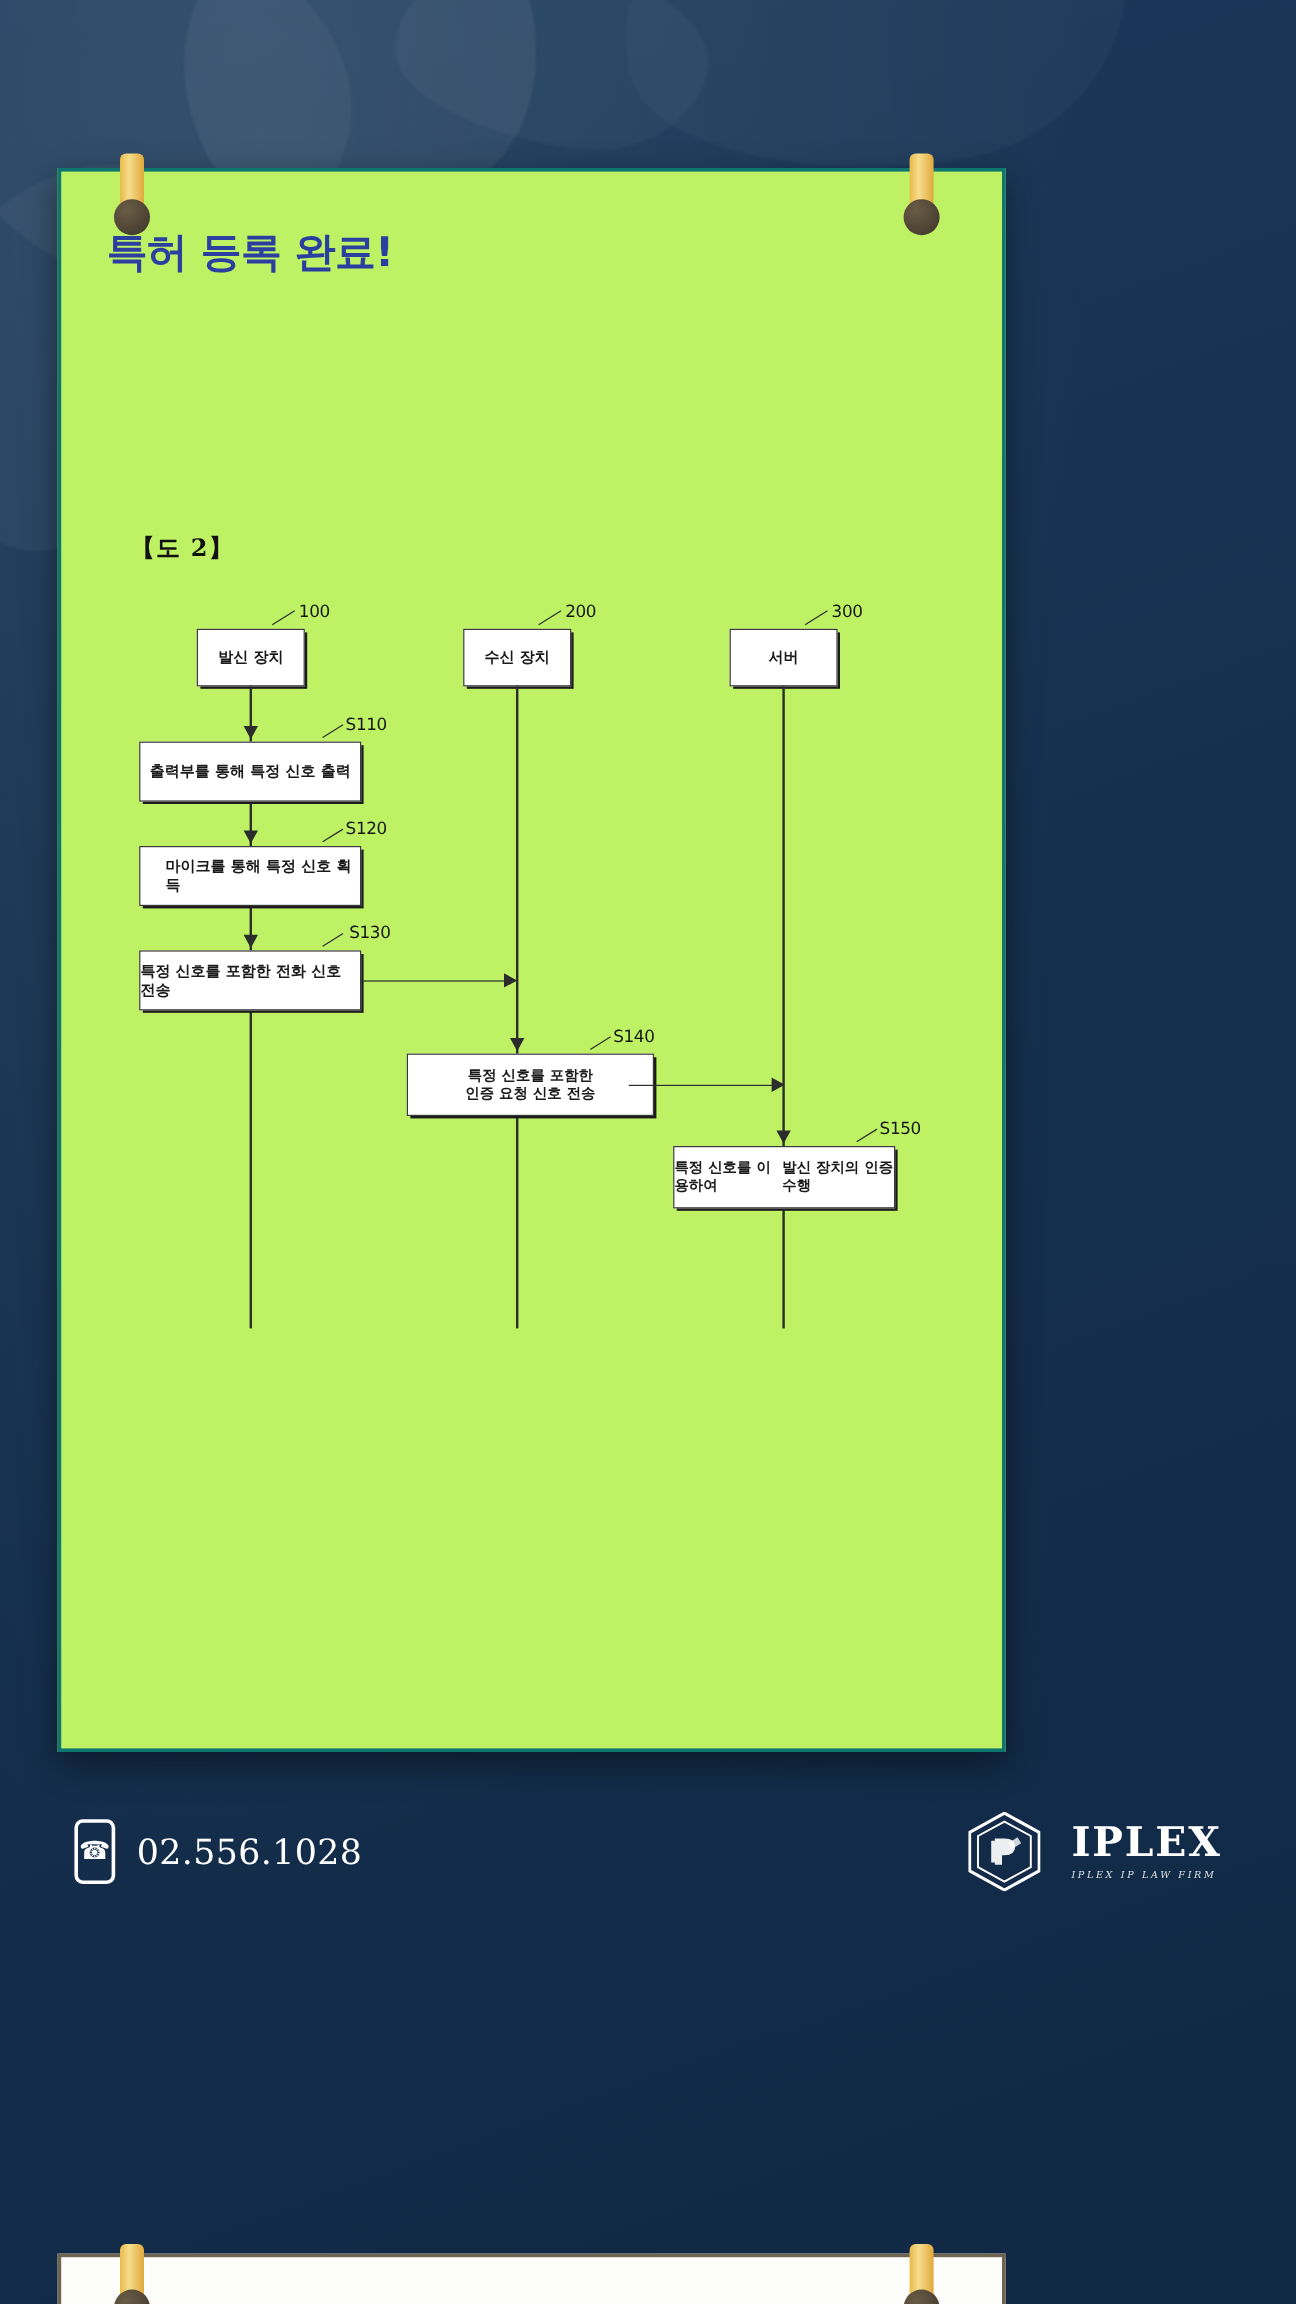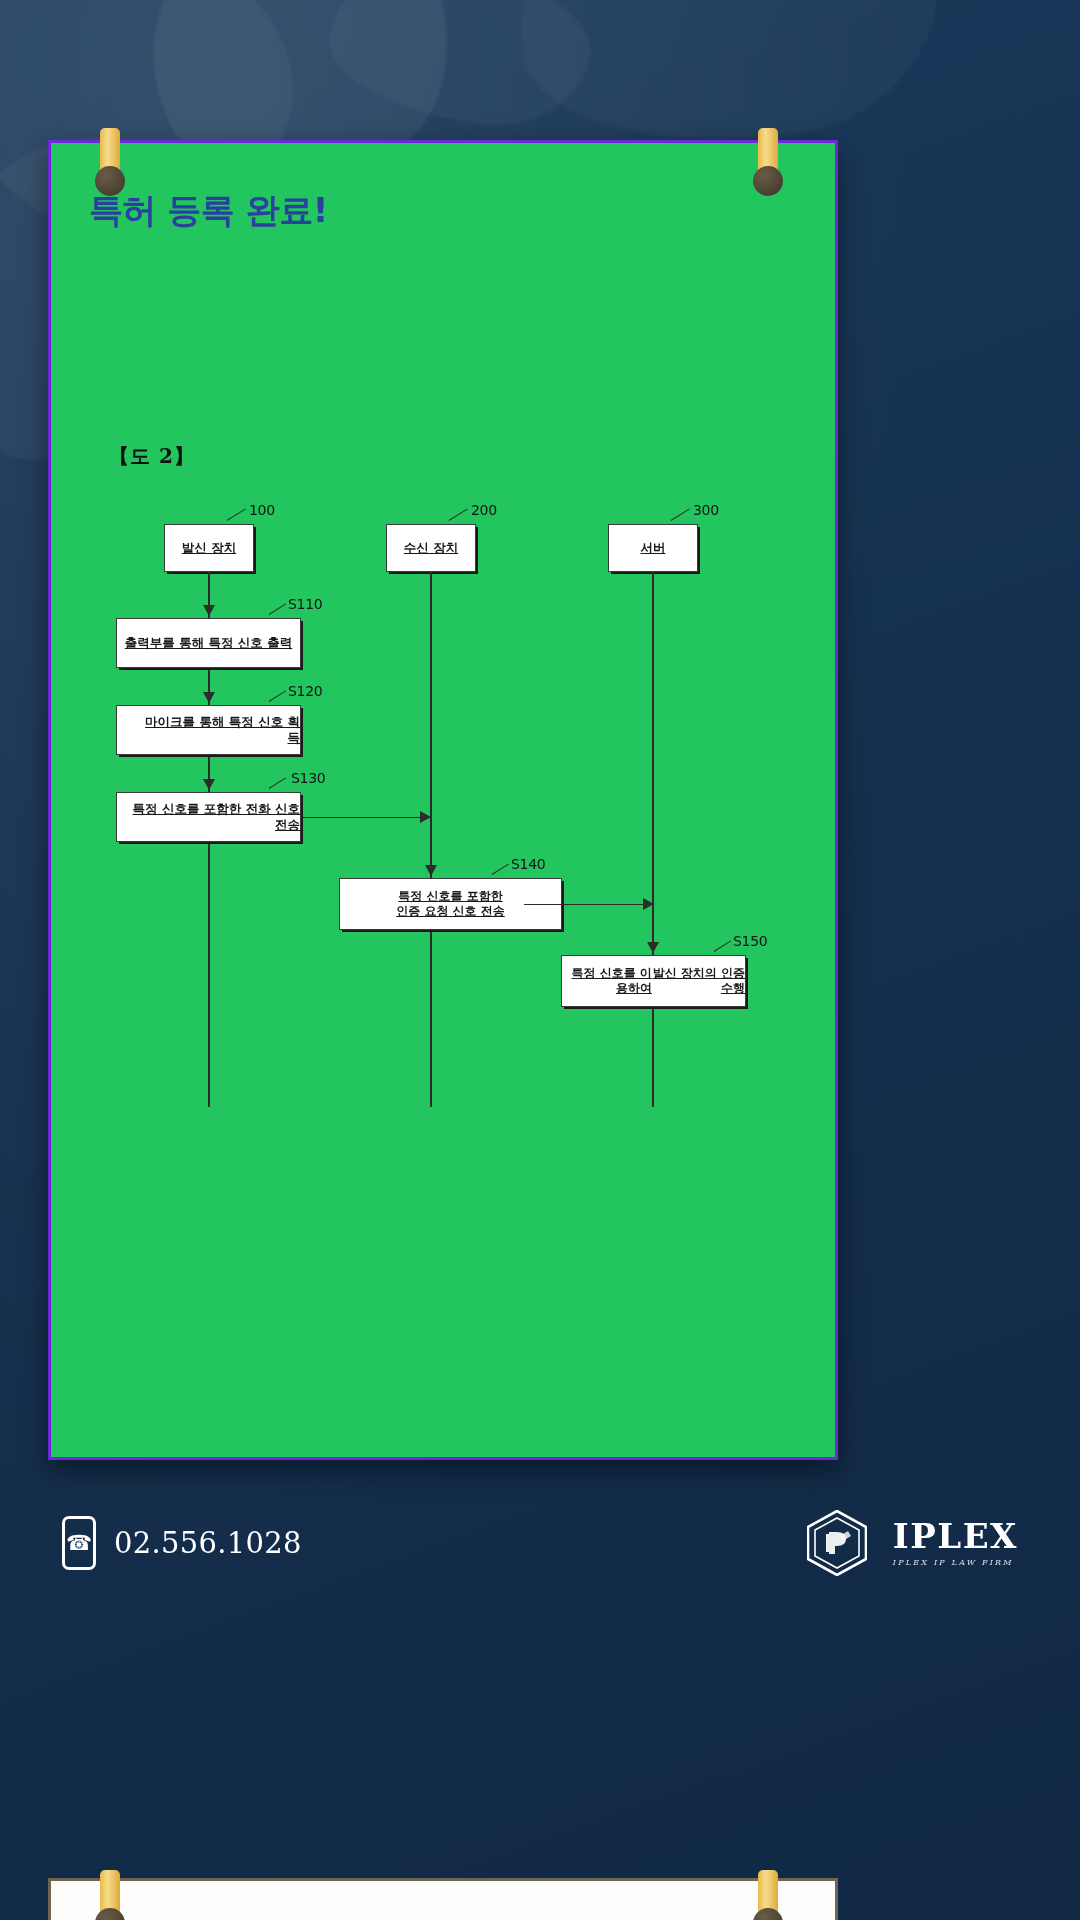--- a/index.html
+++ b/index.html
@@ -25,22 +25,22 @@
   .bg-leaf.l3 { left: 330px;  top: -30px;  width: 260px; height: 150px; transform: rotate(9deg);  background: rgba(255,255,255,.035); }
   .bg-leaf.l4 { left: -70px;  top: 130px;  width: 260px; height: 330px; transform: rotate(32deg); background: rgba(255,255,255,.04); }
   .bg-leaf.l5 { left: 520px;  top: -120px; width: 420px; height: 260px; transform: rotate(-6deg); background: rgba(255,255,255,.03); }
   .bg-leaf.l6 { left: 60px;   top: 330px;  width: 180px; height: 220px; transform: rotate(-14deg);background: rgba(255,255,255,.03); }
   .bg-vig { position:absolute; inset:0; background: radial-gradient(ellipse at 20% 6%, rgba(255,255,255,.07) 0%, rgba(0,0,0,0) 58%); }
 
   
   .board {
     position: absolute; left: 48px; top: 140px;
     width: 790px; height: 1320px;
-    background: #22c55e;
-    border: 3px solid #6d28d9;
+    background: #bef264;
+    border: 3px solid #0f766e;
     box-shadow: 0 10px 26px rgba(0,0,0,.45);
   }
   .clip {
     position: absolute; width: 20px; height: 52px; z-index: 6;
     background: linear-gradient(90deg,#e9b949 0%,#f6dd8d 38%,#e0a93c 100%);
     border-radius: 5px;
   }
   .clip::after {
     content:""; position:absolute; left:50%; bottom:-16px; transform: translateX(-50%);
     width: 30px; height: 30px; border-radius: 50%;
@@ -64,23 +64,23 @@
     font-family: "DejaVu Serif", "Liberation Serif", serif;
     font-size: 20px; font-weight: 700; color: #111; letter-spacing: 1px;
   }
   .fig-canvas { position: relative; width: 650px; height: 620px; margin-top: 32px; }
 
   .node {
     position: absolute; background: #fff;
     border: 1.6px solid #3a3a3a;
     box-shadow: 2.5px 2.5px 0 -0.5px #1b1b1b;
     display: flex; align-items: center; justify-content: center;
-    text-align: right; line-height: 1.25;
+    text-align: left; line-height: 1.25;
     font-family: "DejaVu Sans", "Liberation Sans", sans-serif;
-    font-size: 12.5px; color: #1a1a1a; font-weight: 600; text-decoration: underline;
+    font-size: 12.5px; color: #1a1a1a; font-weight: 600;
   }
   .node.two-line { font-size: 12px; }
 
   .vline { position: absolute; width: 1.6px; background: #2c2c2c; }
   .hline { position: absolute; height: 1.6px; background: #2c2c2c; }
   .arrow-down {
     position: absolute; width: 0; height: 0;
     border-left: 6px solid transparent; border-right: 6px solid transparent;
     border-top: 11px solid #2c2c2c;
   }
@@ -193,21 +193,21 @@
       <div class="node" style="left:277px; top:22px; width:90px; height:48px;">
         <span>수신 장치</span>
       </div>
       <div class="leader" style="left:340px; top:18px; width:22px; transform:rotate(-32deg);"></div>
       <div class="ref" style="left:362px; top:0px;">200</div>
 
       <div class="vline" style="left:321.2px; top:70px; height:535px;"></div>
 
       <div class="arrow-down" style="left:316px; top:363px;"></div>
 
-      <div class="node two-line" style="left:230px; top:376px; width:223px; height:52px; flex-direction:column;">
+      <div class="node two-line" style="left:230px; top:376px; width:206px; height:52px; flex-direction:column;">
         <span>특정 신호를 포함한</span>
         <span>인증 요청 신호 전송</span>
       </div>
       <div class="leader" style="left:383px; top:372px; width:20px; transform:rotate(-32deg);"></div>
       <div class="ref" style="left:402px; top:354px;">S140</div>
 
       <div class="hline" style="left:415px; top:401.5px; width:123px;"></div>
       <div class="arrow-right" style="left:534px; top:396px;"></div>
 
       <div class="node" style="left:499px; top:22px; width:90px; height:48px;">

